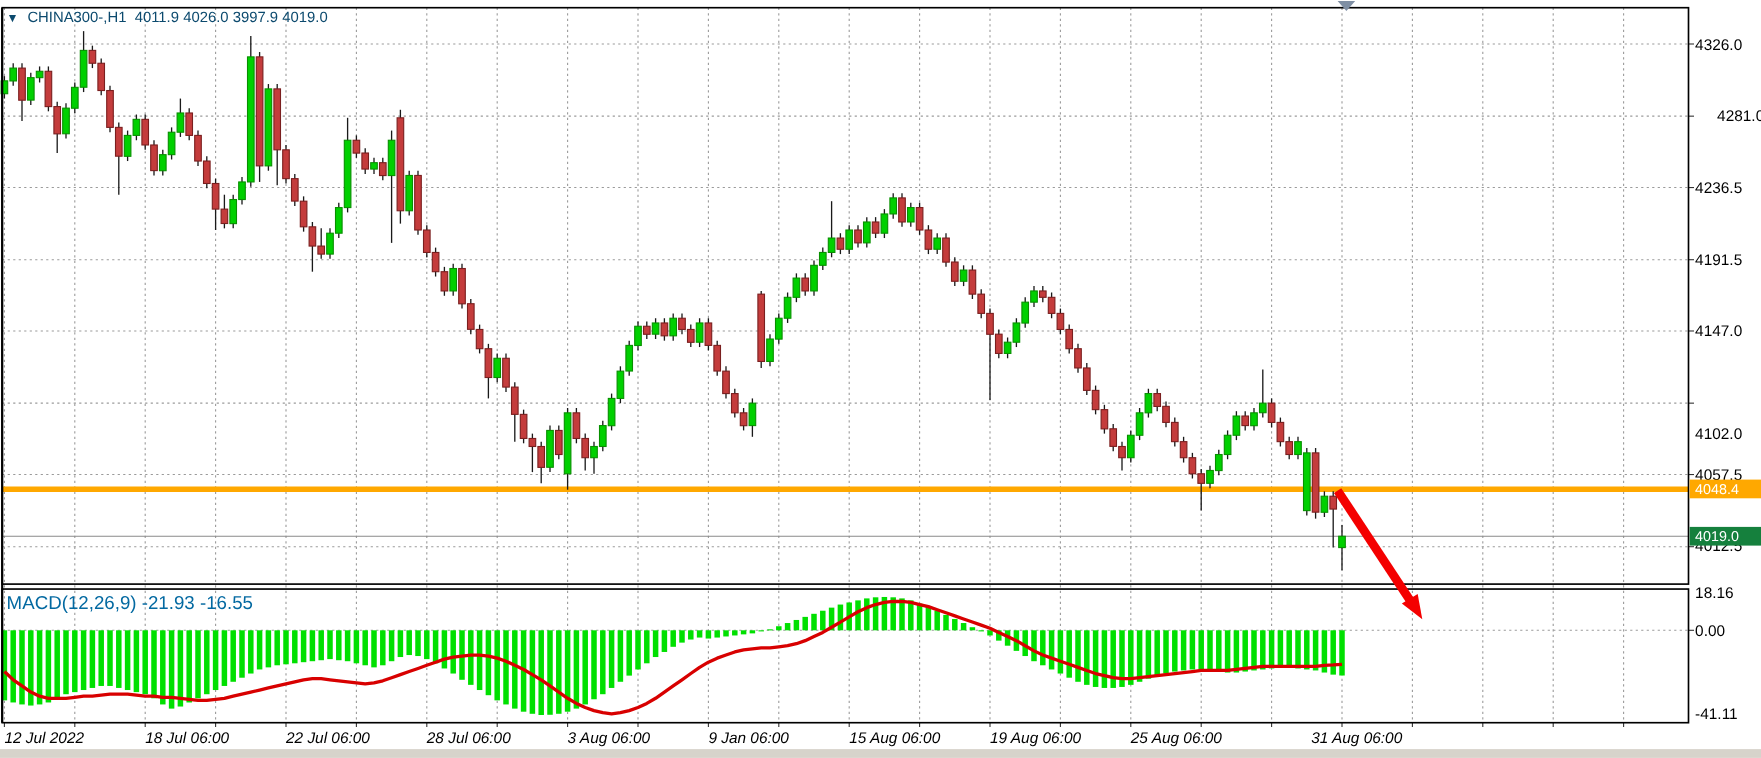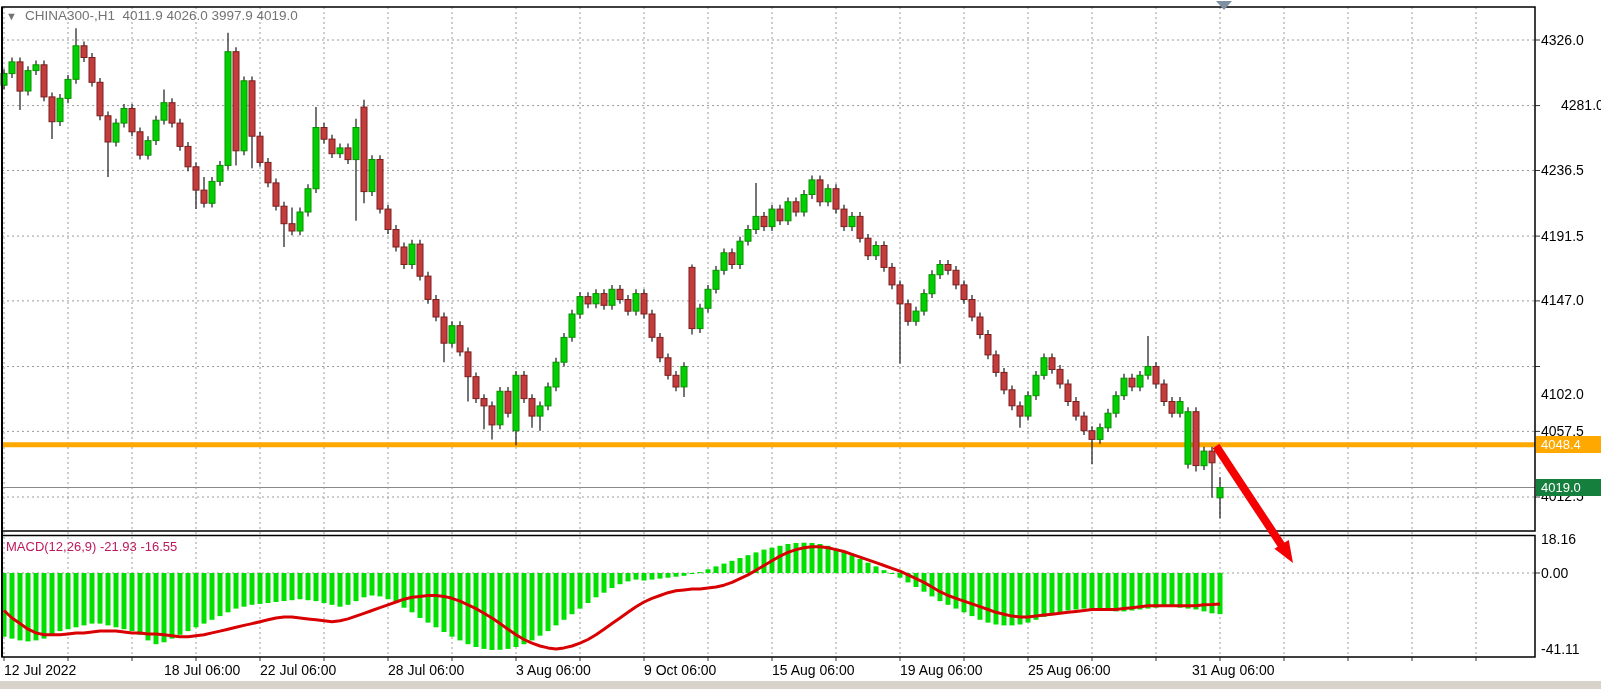--- a/index.html
+++ b/index.html
@@ -1,26 +1,26 @@
 <!DOCTYPE html>
 <html><head>
 <meta charset="utf-8">
 <style>
   html,body{margin:0;padding:0;background:#ffffff;}
   #stage{position:relative;width:1601px;height:689px;background:#ffffff;overflow:hidden;
          font-family:"Liberation Sans",sans-serif;}
   #chart-svg{position:absolute;left:0;top:0;}
   .lbl{position:absolute;font-size:14px;color:#000;white-space:nowrap;line-height:15px;}
   .price-lbl{left:1541px;}
-  .time-lbl{top:663px;}
+  .time-lbl{top:663px;font-style:italic;}
   .badge{position:absolute;left:1536px;width:89px;height:17px;font-size:13px;line-height:17px;
          color:#fff;padding-left:5px;box-sizing:border-box;}
-  #title-bar{position:absolute;left:6px;top:8px;font-size:13.5px;color:#737373;}
+  #title-bar{position:absolute;left:6px;top:8px;font-size:13.5px;color:#0c4a6e;}
   #title-bar .tri{display:inline-block;margin-right:8px;font-size:11px;}
-  #macd-label{position:absolute;left:6px;top:539px;font-size:13px;color:#be185d;}
+  #macd-label{position:absolute;left:6px;top:539px;font-size:17px;color:#0369a1;}
   #bottom-strip{position:absolute;left:0;top:681px;width:1601px;height:8px;background:#d7d3cb;}
 </style>
 </head>
 <body>
 
 <div id="stage">
   <div id="chart-svg-holder">
       <svg id="chart-svg" width="1601" height="689" xmlns="http://www.w3.org/2000/svg">
         <line x1="4" y1="7" x2="4" y2="657" stroke="#9a9a9a" stroke-width="1" stroke-dasharray="2,3"></line>
         <line x1="4" y1="657" x2="4" y2="661" stroke="#333" stroke-width="1"></line>
@@ -568,25 +568,25 @@
   <div id="labels-holder">
       <div class="lbl price-lbl" style="top: 33px;">4326.0</div>
       <div class="lbl price-lbl" style="top: 98px; margin-left: 20px;">4281.0</div>
       <div class="lbl price-lbl" style="top: 163px;">4236.5</div>
       <div class="lbl price-lbl" style="top: 229px;">4191.5</div>
       <div class="lbl price-lbl" style="top: 293px;">4147.0</div>
       <div class="lbl price-lbl" style="top: 359px; margin-top: 28px;">4102.0</div>
       <div class="lbl price-lbl" style="top: 424px;">4057.5</div>
       <div class="lbl price-lbl" style="top: 489px;">4012.5</div>
       <div class="lbl time-lbl" style="left: 4px;">12 Jul 2022</div>
-      <div class="lbl time-lbl" style="left: 132px; margin-left: 32px;">18 Jul 06:00</div>
+      <div class="lbl time-lbl" style="left: 132px;">18 Jul 06:00</div>
       <div class="lbl time-lbl" style="left: 260px;">22 Jul 06:00</div>
       <div class="lbl time-lbl" style="left: 388px;">28 Jul 06:00</div>
       <div class="lbl time-lbl" style="left: 516px; text-align: right;">3 Aug 06:00</div>
-      <div class="lbl time-lbl" style="left: 644px;">9 Oct 06:00</div>
+      <div class="lbl time-lbl" style="left: 644px;">9 Jan 06:00</div>
       <div class="lbl time-lbl" style="left: 772px;">15 Aug 06:00</div>
       <div class="lbl time-lbl" style="left: 900px;">19 Aug 06:00</div>
       <div class="lbl time-lbl" style="left: 1028px;">25 Aug 06:00</div>
       <div class="lbl time-lbl" style="left: 1156px; margin-left: 36px;">31 Aug 06:00</div>
       <div class="lbl price-lbl" style="top: 532px;">18.16</div>
       <div class="lbl price-lbl" style="top: 566px;">0.00</div>
       <div class="lbl price-lbl" style="top: 642px;">-41.11</div>
     </div>
 
   <div class="badge" id="ask-badge" style="background: rgb(255, 168, 0); top: 436px;">4048.4</div>

